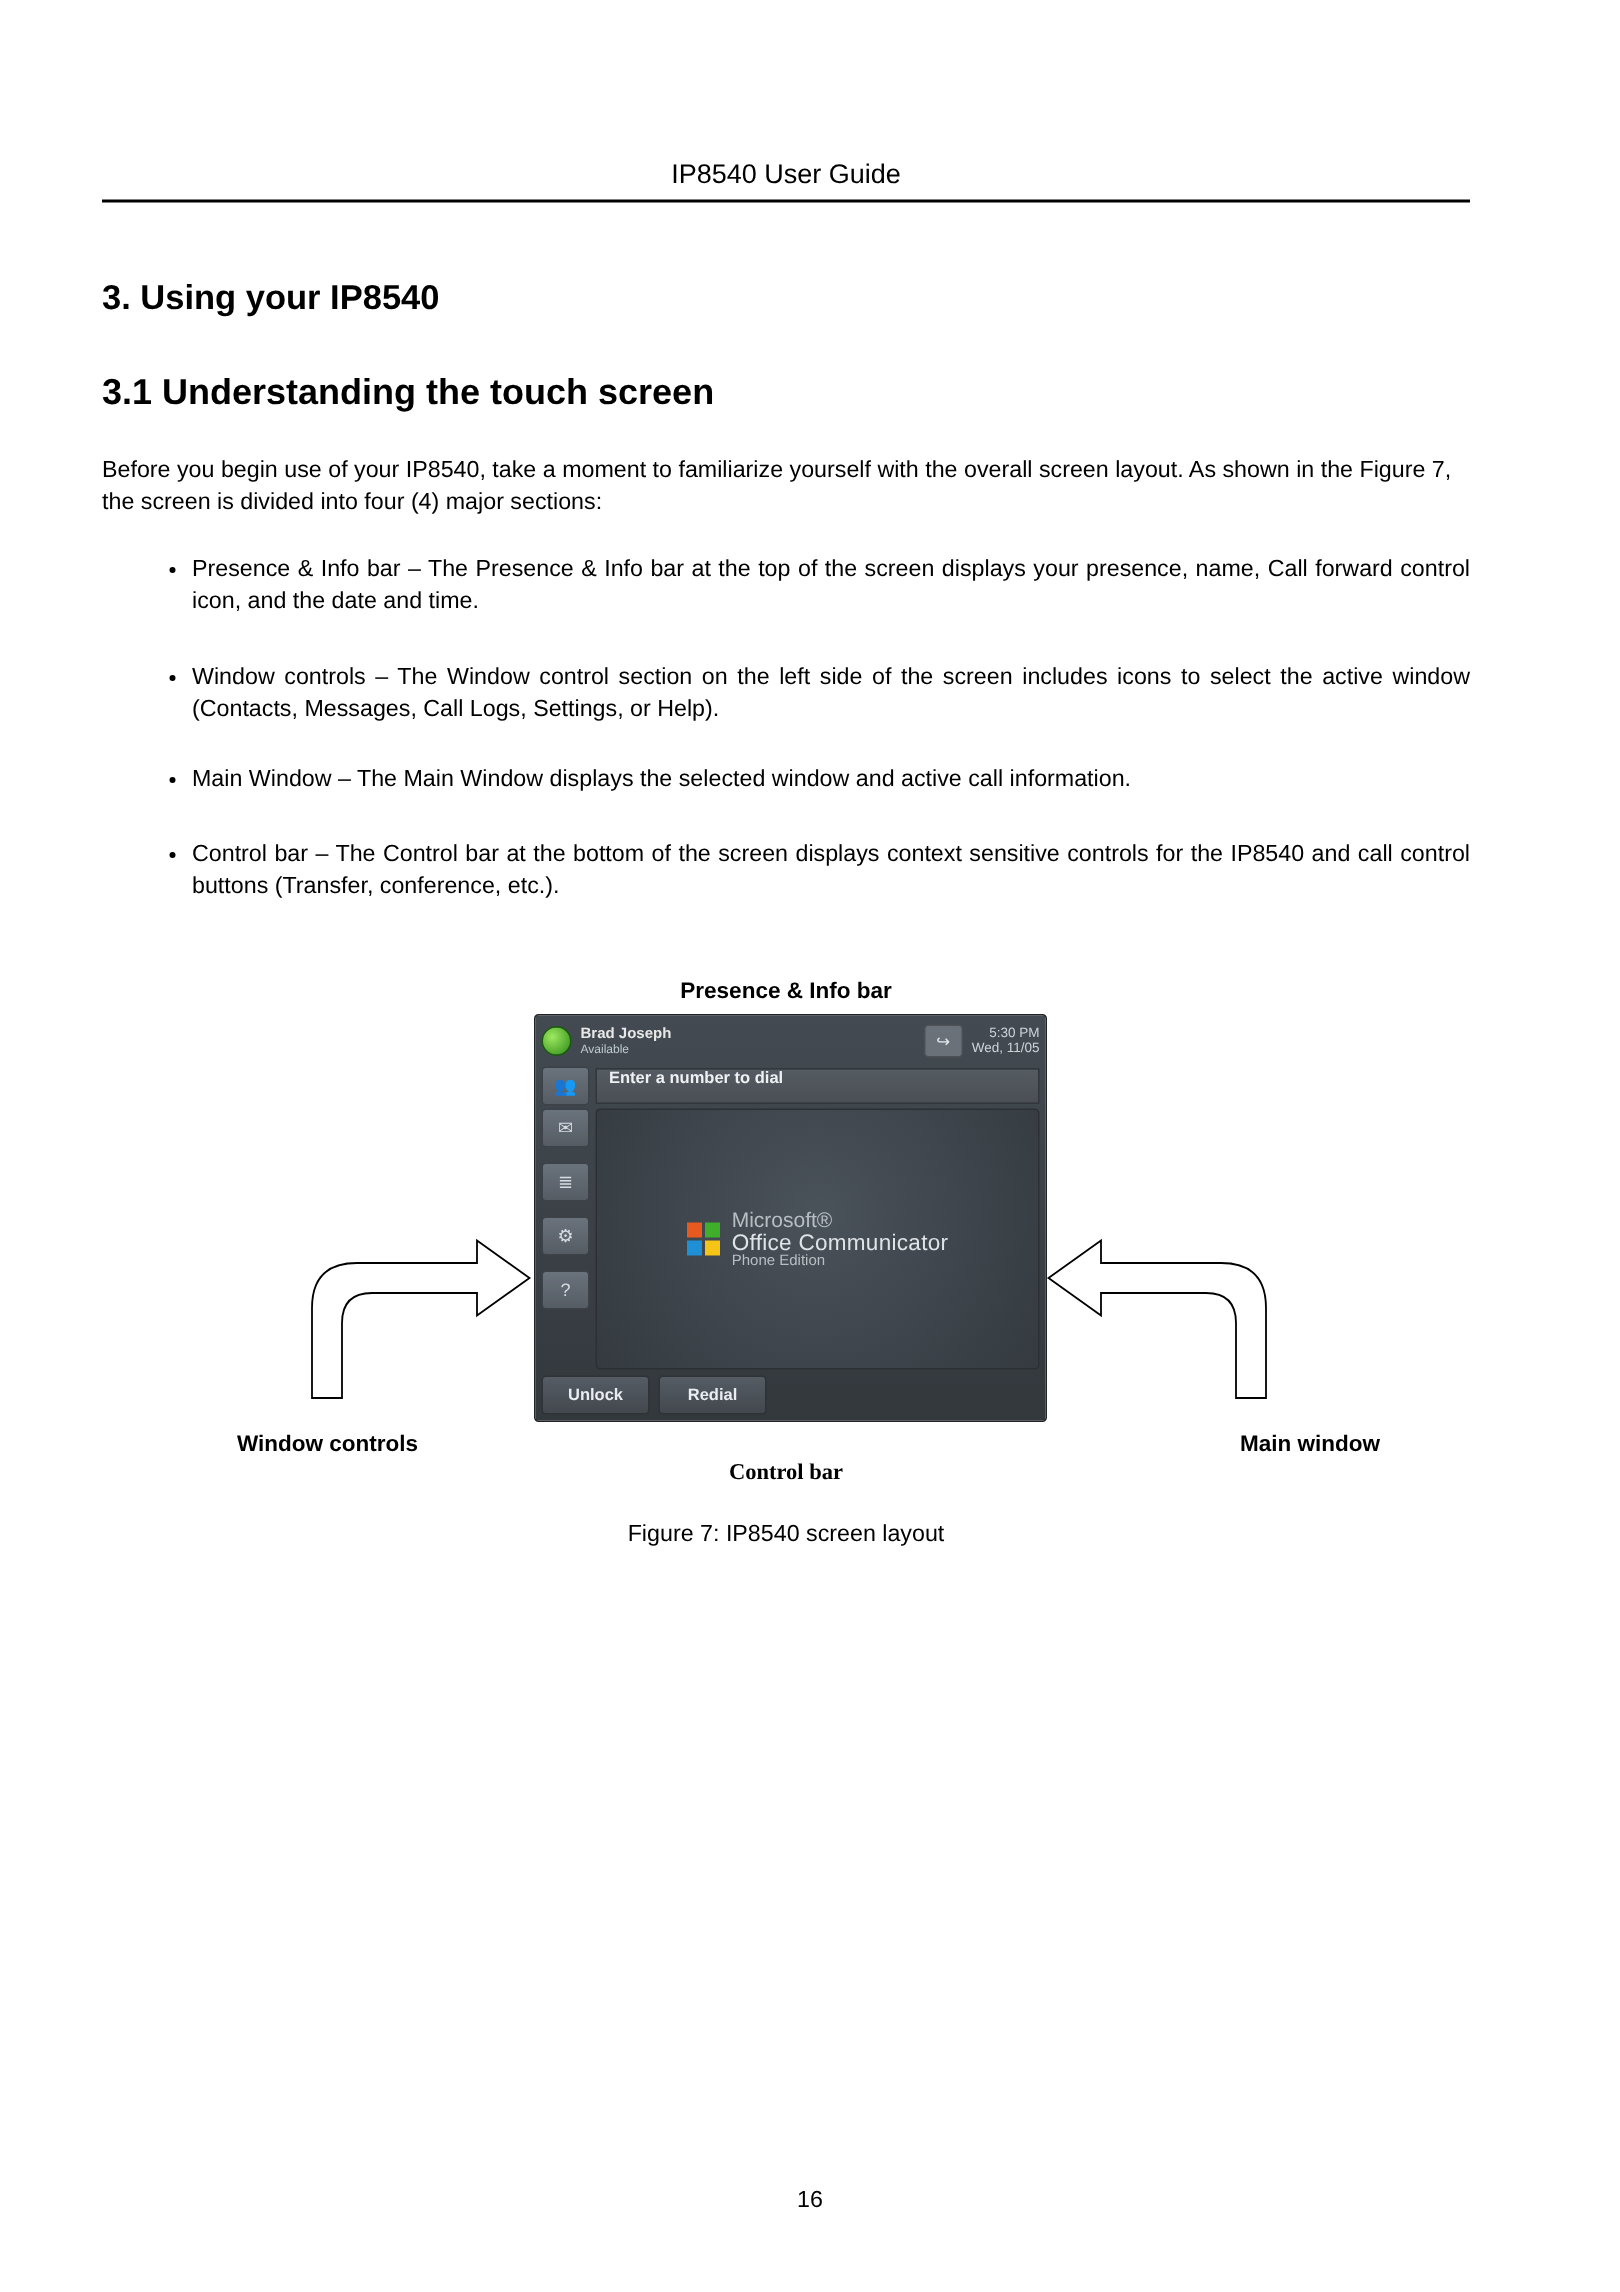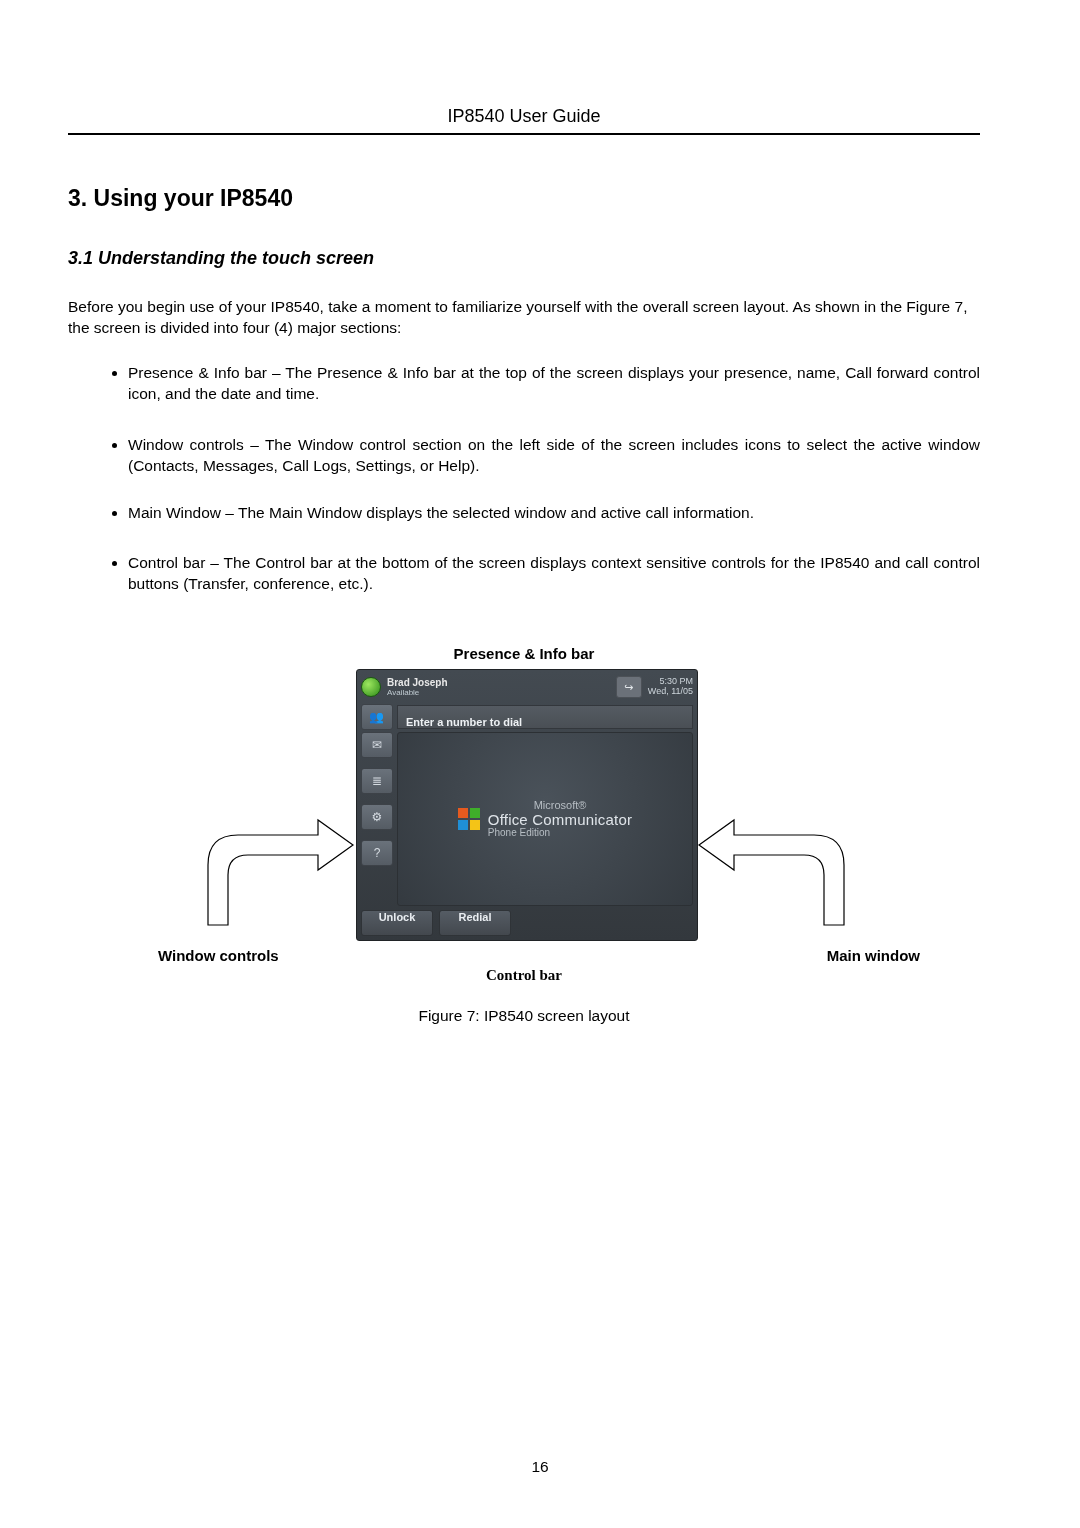--- a/index.html
+++ b/index.html
@@ -26,23 +26,22 @@
     border-top: 2px solid #000;
     margin-top: 6px;
     margin-bottom: 50px;
   }
   .sec-title {
     font-size: 23px;
     font-weight: bold;
     margin-bottom: 36px;
   }
   .subsec-title {
-    font-size: 18px;
-    font-weight: bold;
-    font-style: italic;
+    font-size: 24px;
+    font-weight: bold;
     margin-bottom: 28px;
   }
   .intro {
     font-size: 15.5px;
     line-height: 1.35;
     margin-bottom: 24px;
   }
   ul.bullets {
     list-style: disc;
     padding-left: 60px;
@@ -169,21 +168,21 @@
   }
   .dial-input {
     flex:1;
     height: 22px;
     background: linear-gradient(#555b62,#4a4f55);
     border:1px solid #33373c;
     border-radius:0;
     color:#eef1f4;
     font-size:11px;
     font-weight:bold;
-    display:flex;align-items:flex-end;
+    display:flex;align-items:flex-start;
     padding-left:8px;
   }
   .side-col {
     position:absolute;
     left:4px;
     top:62px;
     width:32px;
     display:flex;
     flex-direction:column;
     gap:10px;
@@ -213,40 +212,40 @@
     gap:2px;
   }
   .logo-tiles div:nth-child(1){background:#e65a1f;}
   .logo-tiles div:nth-child(2){background:#3fae2a;}
   .logo-tiles div:nth-child(3){background:#1f8fd6;}
   .logo-tiles div:nth-child(4){background:#f4c417;}
   .logo-text {
     color:#c9cfd5;
     line-height:1.05;
   }
-  .logo-text .lt1 { font-size:11px; color:#b7bec4;text-align:center;}
+  .logo-text .lt1 { font-size:14px; color:#b7bec4;}
   .logo-text .lt2 { font-size:15px; color:#dfe4e9; letter-spacing:0.2px;}
   .logo-text .lt3 { font-size:10px; color:#b7bec4;}
   .ctrl-bar {
     position:absolute;
     left:4px; right:4px;
     bottom:4px;
     height:26px;
     display:flex;
     gap:6px;
   }
   .ctrl-btn {
     width:70px;
     background: linear-gradient(#555c64,#43484e);
     border:1px solid #2f3337;
     border-radius:3px;
     color:#e9edf1;
     font-size:11px;
     font-weight:bold;
-    display:flex;align-items:flex-start;justify-content:center;
+    display:flex;align-items:center;justify-content:center;
   }
 
   .page-number {
     position:absolute;
     left:50%;
     transform:translateX(-50%);
     bottom: 52px;
     font-size:15.5px;
   }
 

